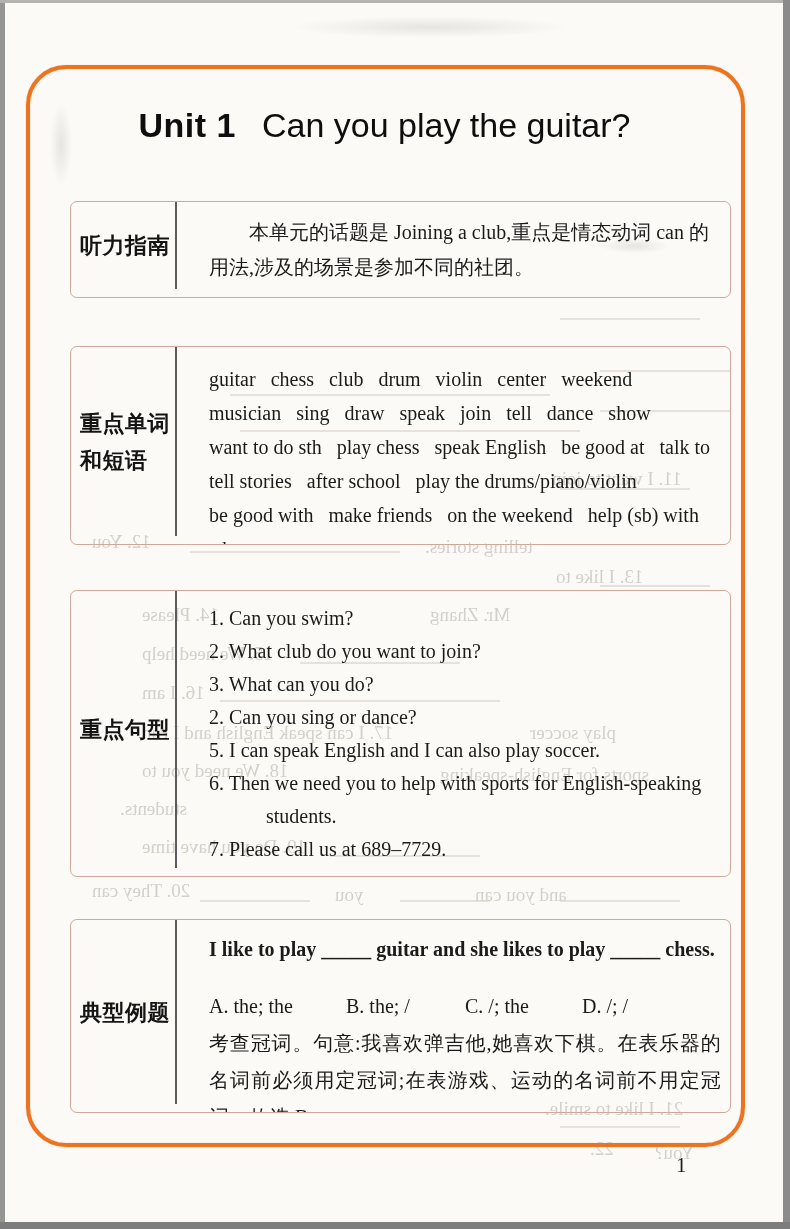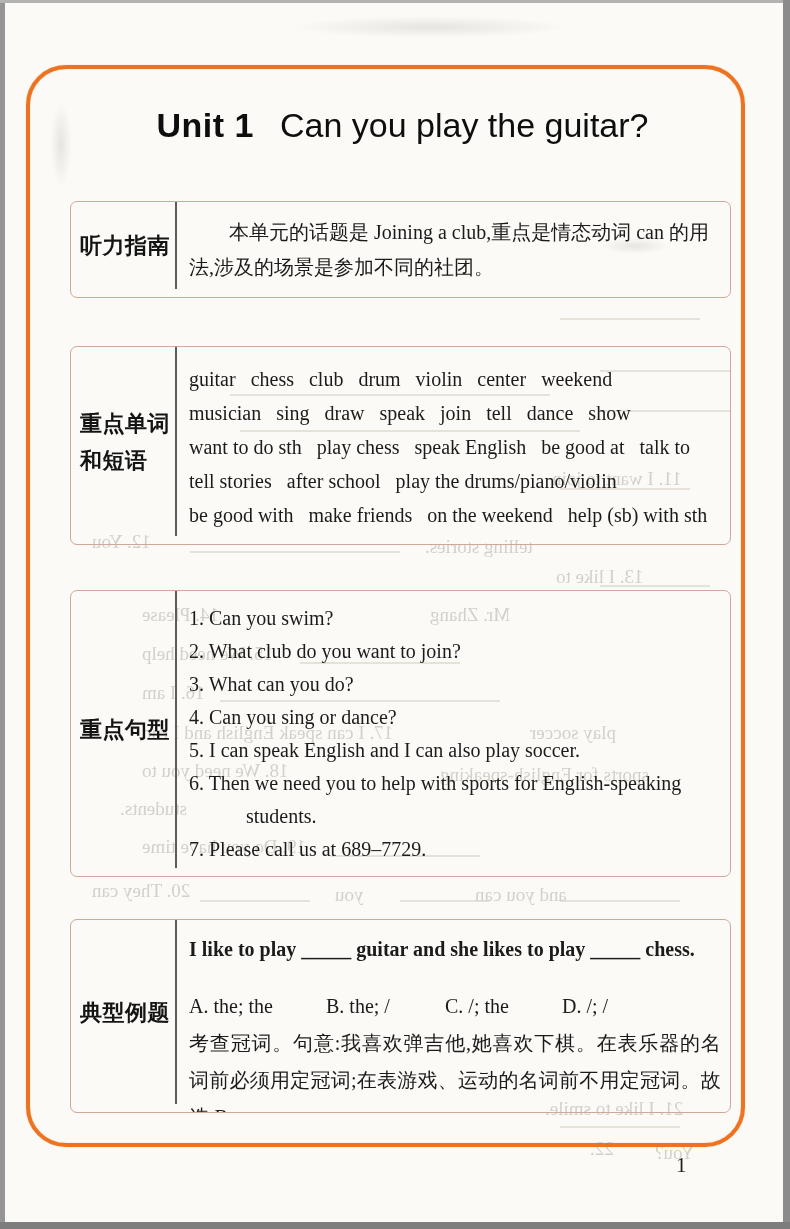--- a/index.html
+++ b/index.html
@@ -16,21 +16,21 @@
   .edge-bottom{left:0;bottom:0;width:790px;height:7px;background:#7d7d7d;}
 
   
   .orange-frame{
     position:absolute;left:26px;top:65px;width:711px;height:1074px;
     border:4px solid #ed7320;border-radius:40px;
     box-shadow:0 0 1px rgba(237,115,32,.6), inset 0 0 1px rgba(237,115,32,.5);
   }
 
   .title{
-    position:absolute;left:44px;top:106px;width:717px;text-align:center;
+    position:absolute;left:26px;top:106px;width:717px;text-align:center;
     font-family:"Liberation Sans",sans-serif;font-size:34px;color:#0e0e0e;
     white-space:nowrap;
   }
   .title .unit{font-weight:700;margin-right:26px;letter-spacing:.5px;}
   .title .name{font-weight:400;}
 
   .box{
     position:absolute;left:70px;width:661px;box-sizing:border-box;
     border:1px solid #cfa79b;border-radius:7px;
   }
@@ -42,21 +42,21 @@
   .label-col{
     position:absolute;left:0;top:0;bottom:8px;width:106px;box-sizing:border-box;
     border-right:2px solid #5c5c5c;
     display:flex;flex-direction:column;justify-content:center;
     padding-left:9px;
     font-family:"Liberation Sans",sans-serif;font-weight:700;
     font-size:22px;line-height:37px;color:#141414;letter-spacing:.5px;
   }
   .content{
     position:absolute;left:106px;top:0;right:0;bottom:0;
-    padding:0 9px 0 12px;overflow:hidden;
+    padding:0 9px 0 32px;overflow:hidden;
   }
 
   .content1 p{margin:0;padding-top:13px;font-size:20px;line-height:35px;text-indent:2em;}
   .content2{padding-top:15px;}
   .content2 .line{white-space:pre-wrap;font-size:20px;line-height:34px;}
   .content3{padding-top:11px;}
   .content3 .sentence{font-size:20px;line-height:33px;padding-left:57px;text-indent:-57px;}
   .content4 .question{padding-top:11px;font-size:20px;line-height:36px;white-space:nowrap;font-weight:bold;}
   .content4 .options{display:flex;font-size:20px;line-height:37px;white-space:nowrap;margin-top:21px;}
   .content4 .options .o1{width:137px;}
@@ -160,21 +160,21 @@
   </div>
 
   <div class="box" id="box3">
     <div class="label-col">
       <span>重点句型</span>
     </div>
     <div class="content content3">
       <div class="sentence">1. Can you swim?</div>
       <div class="sentence">2. What club do you want to join?</div>
       <div class="sentence">3. What can you do?</div>
-      <div class="sentence">4. Can you sing or dance?</div>
+      <div class="sentence">2. Can you sing or dance?</div>
       <div class="sentence">5. I can speak English and I can also play soccer.</div>
       <div class="sentence">6. Then we need you to help with sports for English-speaking students.</div>
       <div class="sentence">7. Please call us at 689–7729.</div>
     </div>
   </div>
 
   <div class="box" id="box4">
     <div class="label-col">
       <span>典型例题</span>
     </div>

